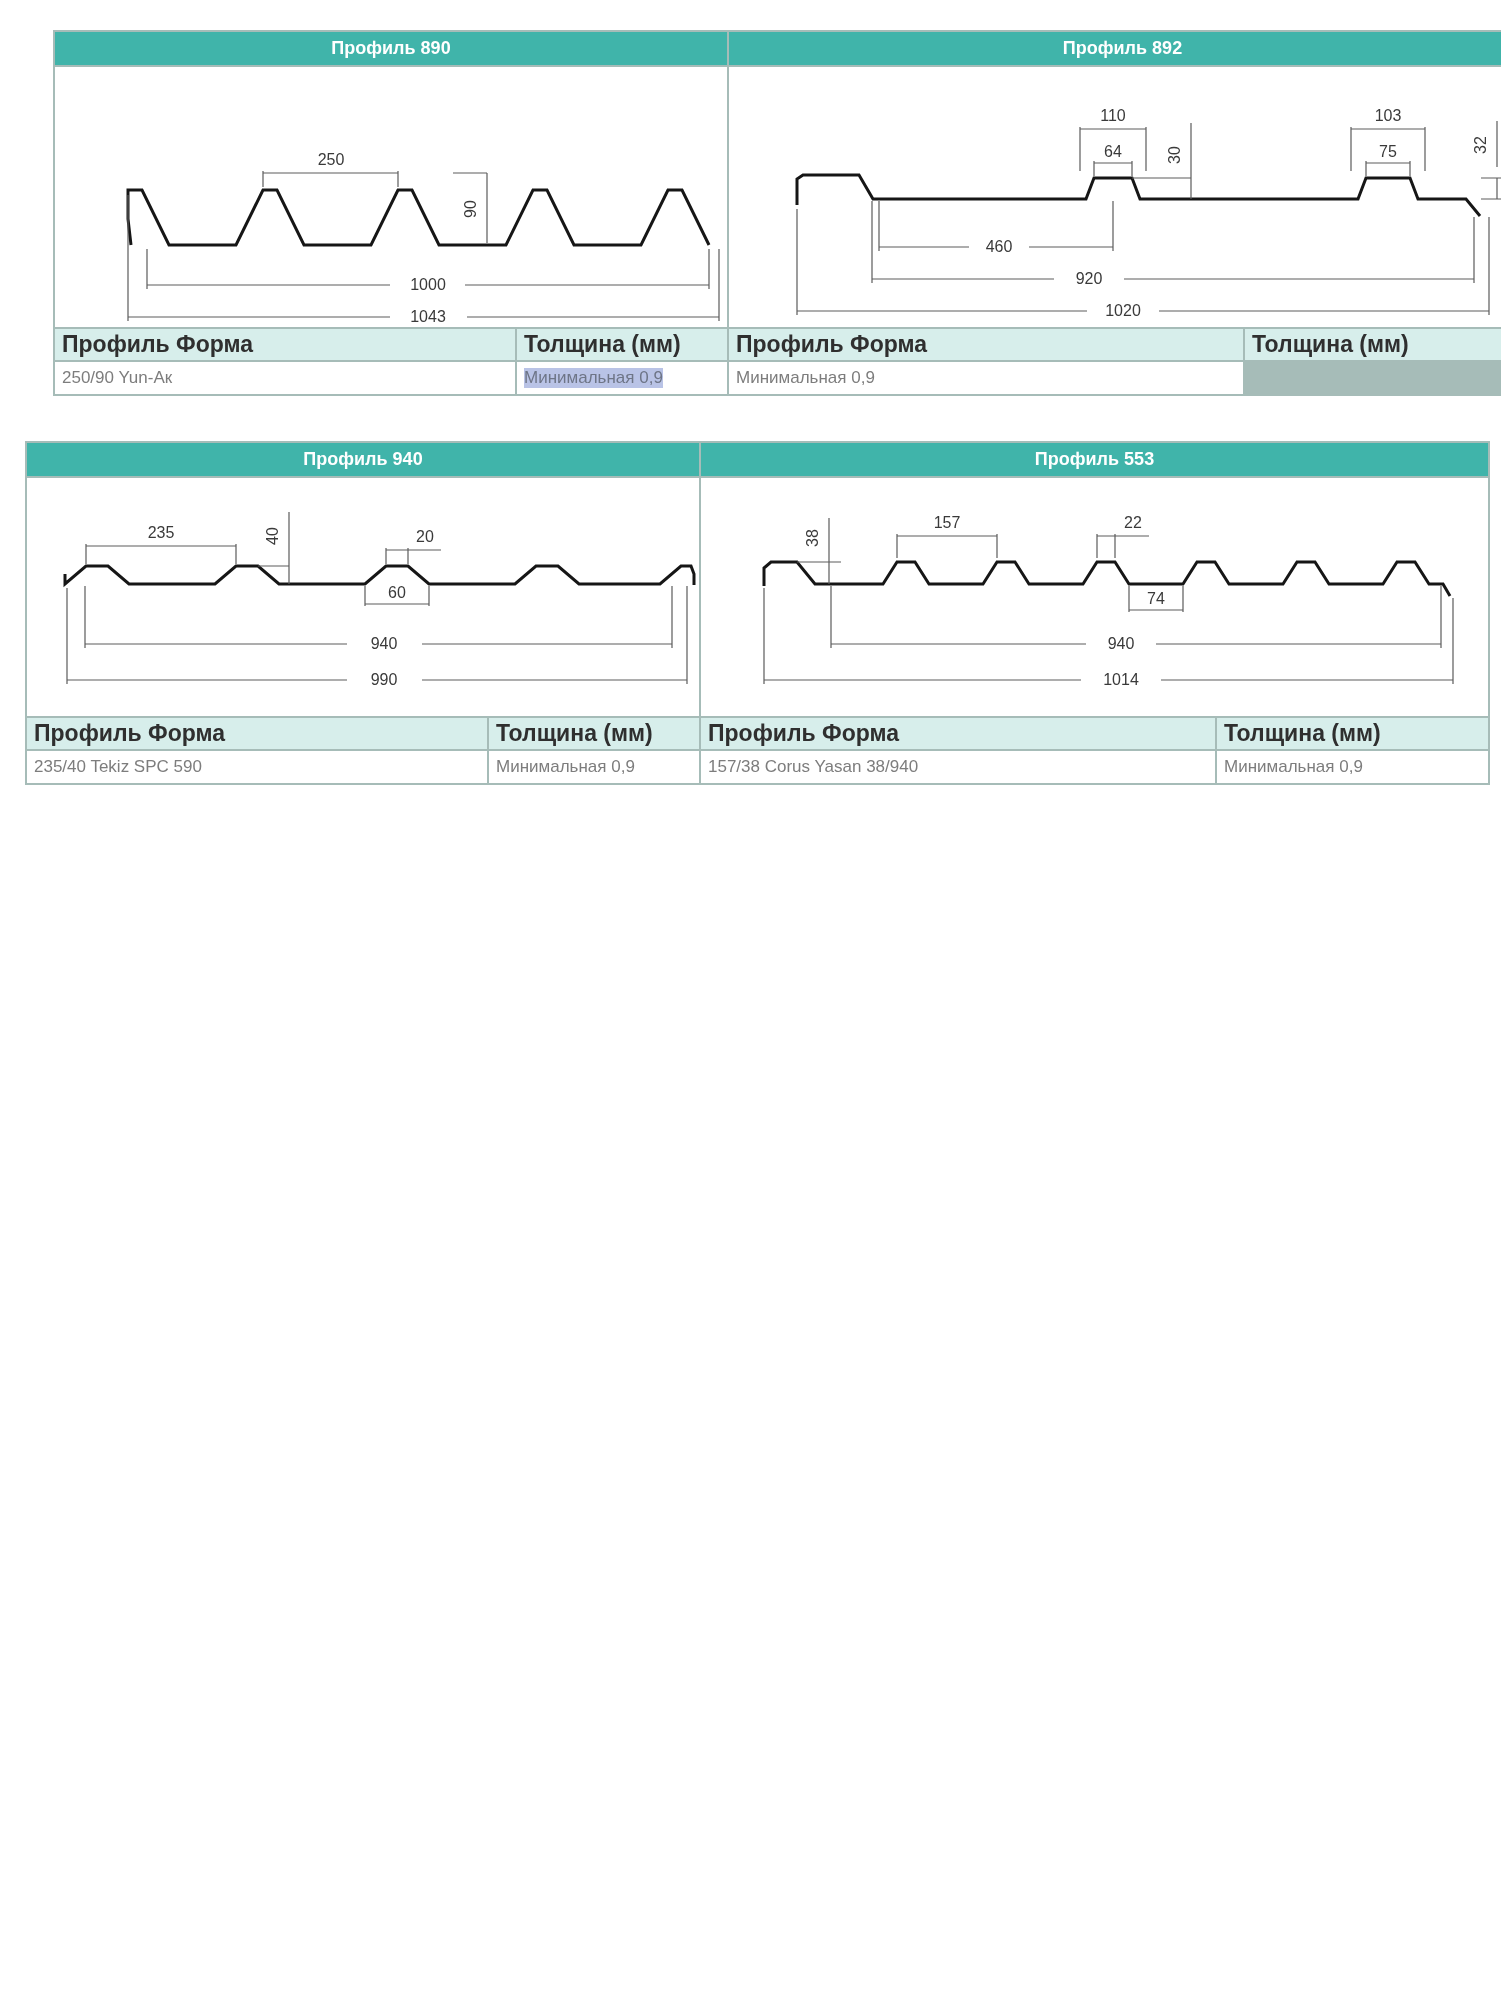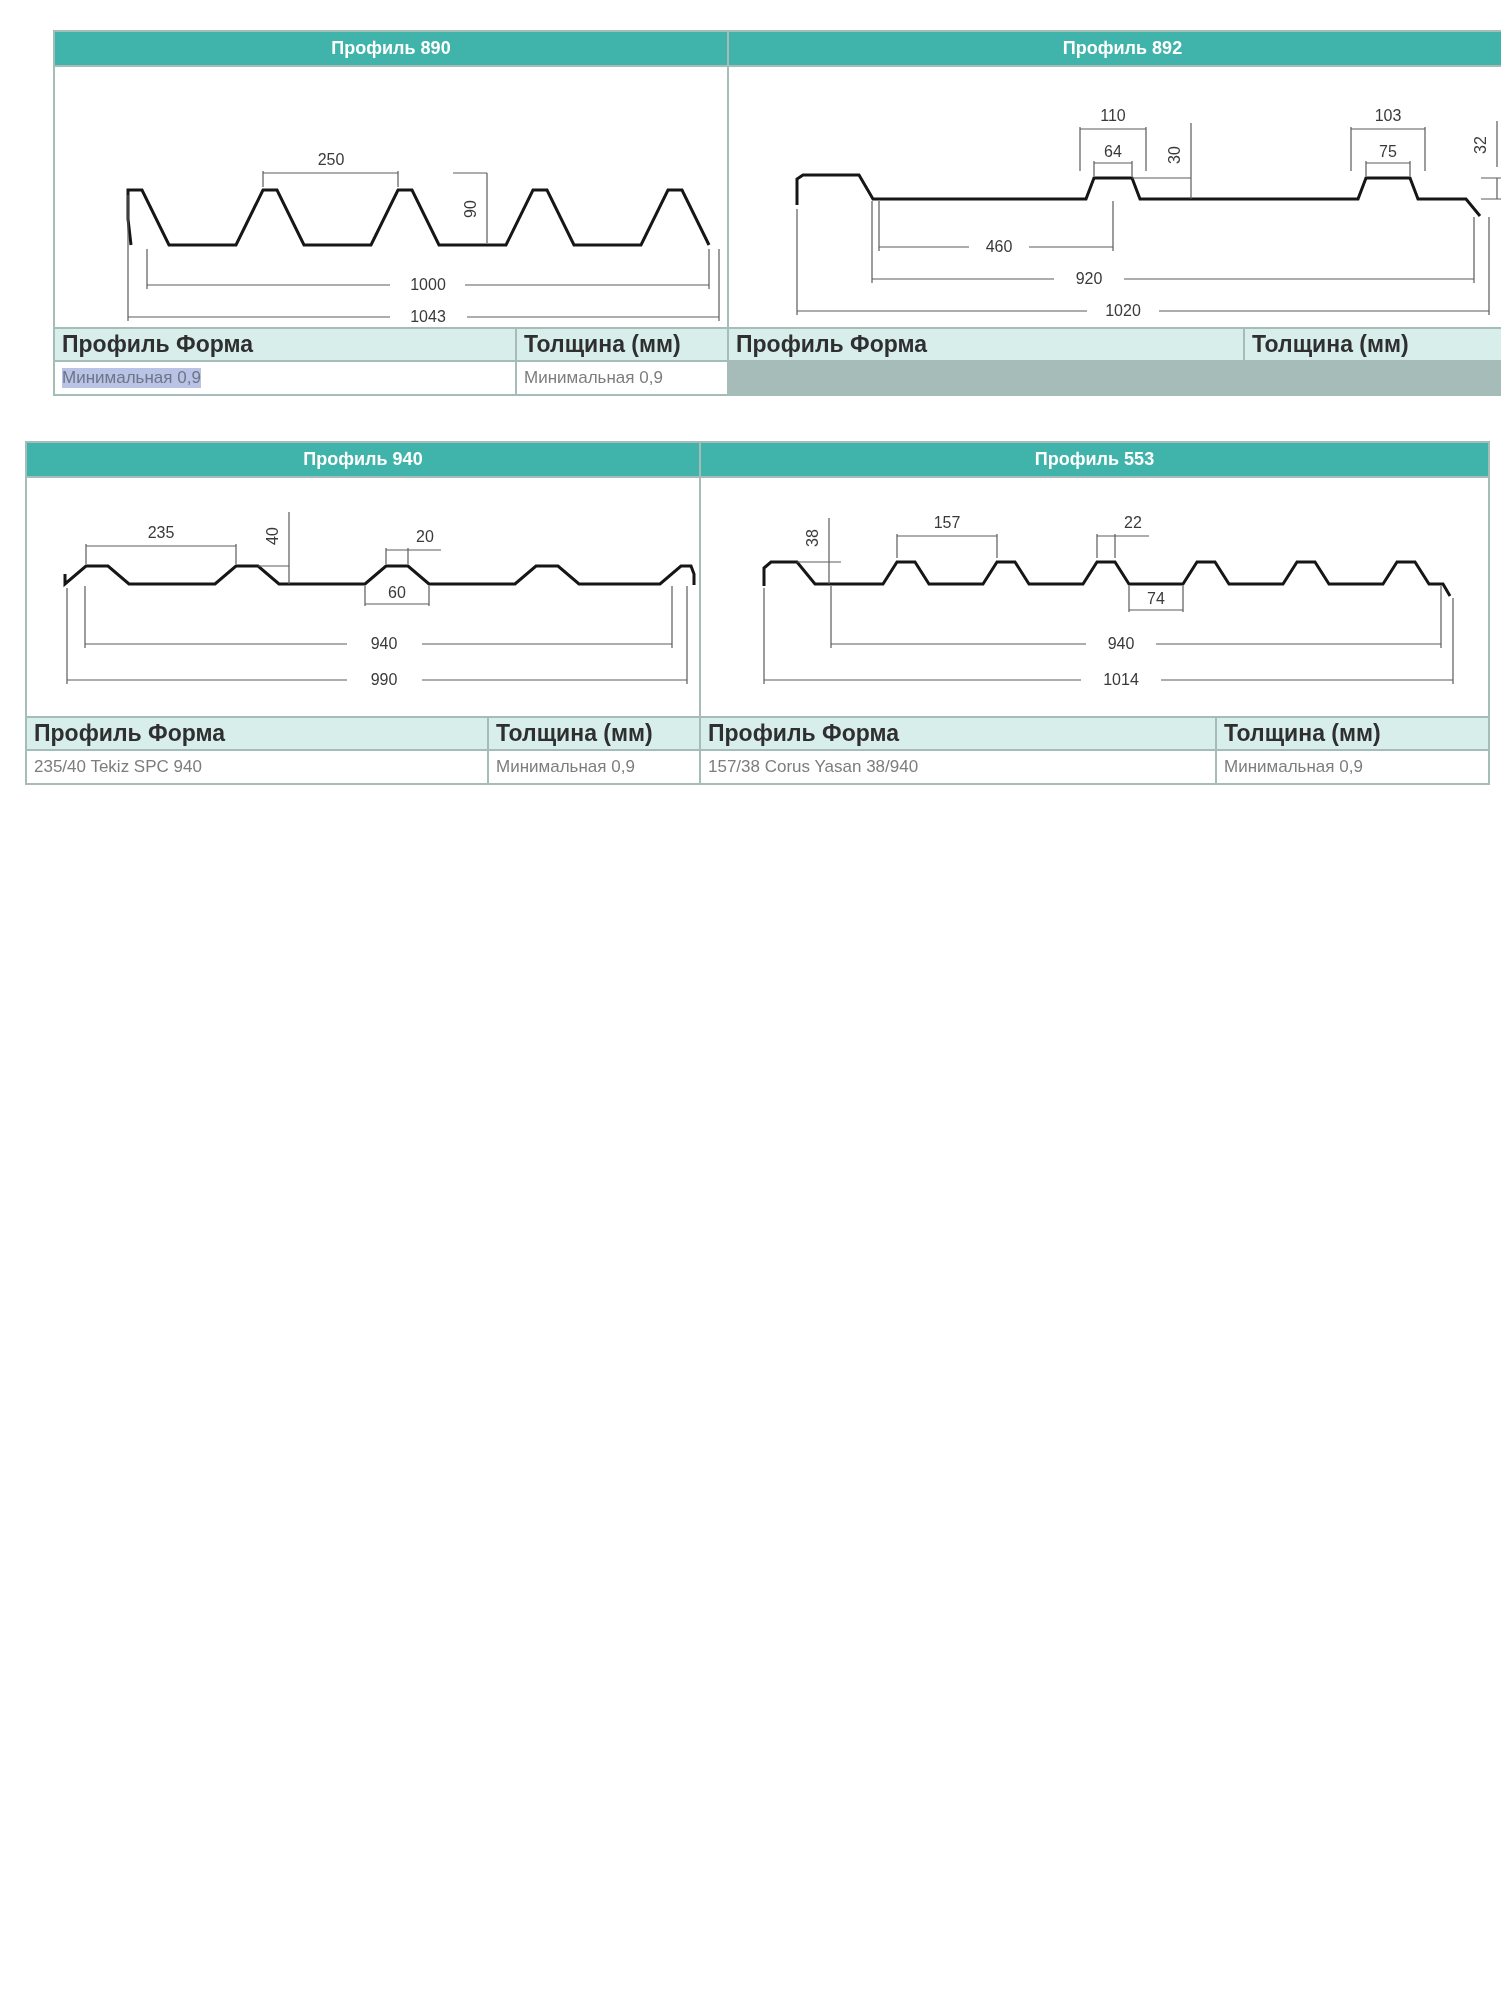--- a/index.html
+++ b/index.html
@@ -120,20 +120,23 @@
         <span>Толщина (мм)</span>
       </div>
     <div class="sub">
         <span>Профиль Форма</span>
       </div>
     <div class="sub">
         <span>Толщина (мм)</span>
       </div>
 
     <div class="cell">
+        <span>250/90 Yun-Ак</span>
+      </div>
+    <div class="cell">
         <span class="hl">Минимальная 0,9</span>
       </div>
     <div class="cell">
         <span>Минимальная 0,9</span>
       </div>
   </div>
 
   <div class="card c2">
 
     <div class="hdr">
@@ -198,21 +201,21 @@
         <span>Толщина (мм)</span>
       </div>
     <div class="sub">
         <span>Профиль Форма</span>
       </div>
     <div class="sub">
         <span>Толщина (мм)</span>
       </div>
 
     <div class="cell">
-        <span>235/40 Tekiz SPC 940</span>
+        <span>235/40 Tekiz SPC 590</span>
       </div>
     <div class="cell">
         <span>Минимальная 0,9</span>
       </div>
     <div class="cell">
         <span>157/38 Corus Yasan 38/940</span>
       </div>
     <div class="cell">
         <span>Минимальная 0,9</span>
       </div>

